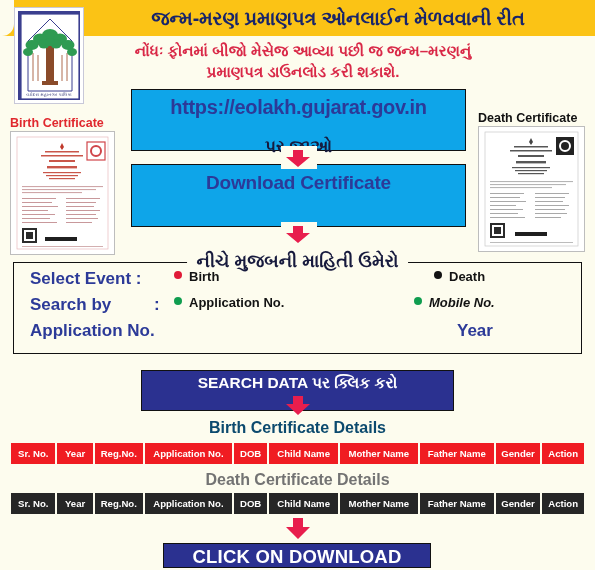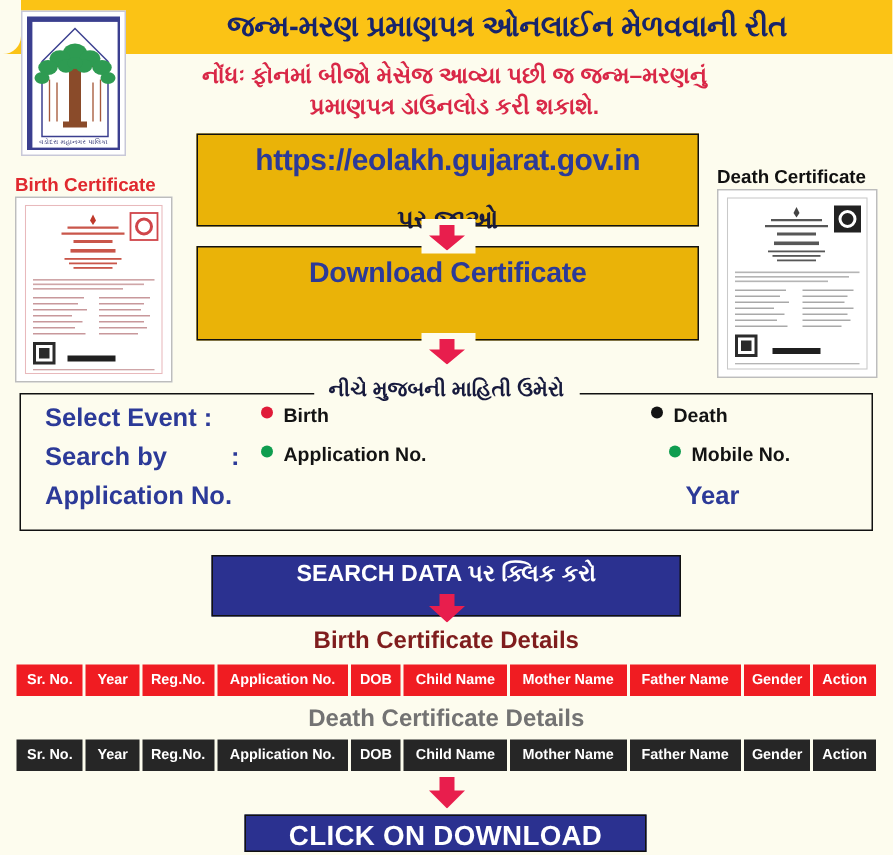--- a/index.html
+++ b/index.html
@@ -79,21 +79,21 @@
     font-size: 15.2px;
     font-weight: bold;
     line-height: 21px;
   }
 
   
   .step-box {
     position: absolute;
     box-sizing: border-box;
     border: 1.6px solid #111111;
-    background: #eab308;
+    background: #0ea5e9;
     text-align: center;
   }
   #step-url-box { left: 131px; top: 89px; width: 335px; height: 62px; }
   #step-download-box { left: 131px; top: 164px; width: 335px; height: 63px; }
 
   
   .notch {
     position: absolute;
     background: #fdfcee;
     width: 36px; height: 8px;
@@ -159,21 +159,21 @@
     background: #fdfcee;
   }
   .panel-title {
     position: absolute;
     left: 50%;
     transform: translateX(-50%);
     top: 251px;
     background: #fdfcee;
     padding: 0 10px;
     color: #171a3d;
-    font-size: 14px;
+    font-size: 18px;
     font-weight: bold;
     white-space: nowrap;
     z-index: 5;
   }
   .frow {
     position: absolute;
     left: 0; width: 100%;
     height: 26px;
   }
   .flabel {
@@ -226,21 +226,21 @@
 
   
   .section-title {
     position: absolute;
     width: 100%;
     text-align: center;
     font-weight: bold;
     white-space: nowrap;
   }
   #birth-details-title {
-    top: 419px; font-size: 16px; color: #7f1d1d;
+    top: 419px; font-size: 16px; color: #0c4a6e;
   }
   #death-details-title {
     top: 471px; font-size: 16px; color: #737373;
   }
 
   .thead {
     position: absolute;
     left: 11px;
     width: 573px;
     height: 22px;
@@ -440,21 +440,21 @@
       <span class="bullet" style="background:#131313;"></span><span>Death</span>
     </span>
   </div>
 
   <div class="frow" style="top:32px;">
     <span class="flabel" style="left:16px;">Search by</span>
     <span class="flabel" style="left:140px;">:</span>
     <span class="fopt" style="left:160px;">
       <span class="bullet" style="background:#0f9d4f;"></span><span>Application No.</span>
     </span>
-    <span class="fopt" style="left:432px;">
+    <span class="fopt" style="left:400px;font-style:italic;">
       <span class="bullet" style="background:#0f9d4f;"></span><span>Mobile No.</span>
     </span>
   </div>
 
   <div class="frow" style="top:58px;">
     <span class="flabel" style="left:16px;">Application No.</span>
     <span class="flabel" style="left:443px;">Year</span>
   </div>
 </div>
 

